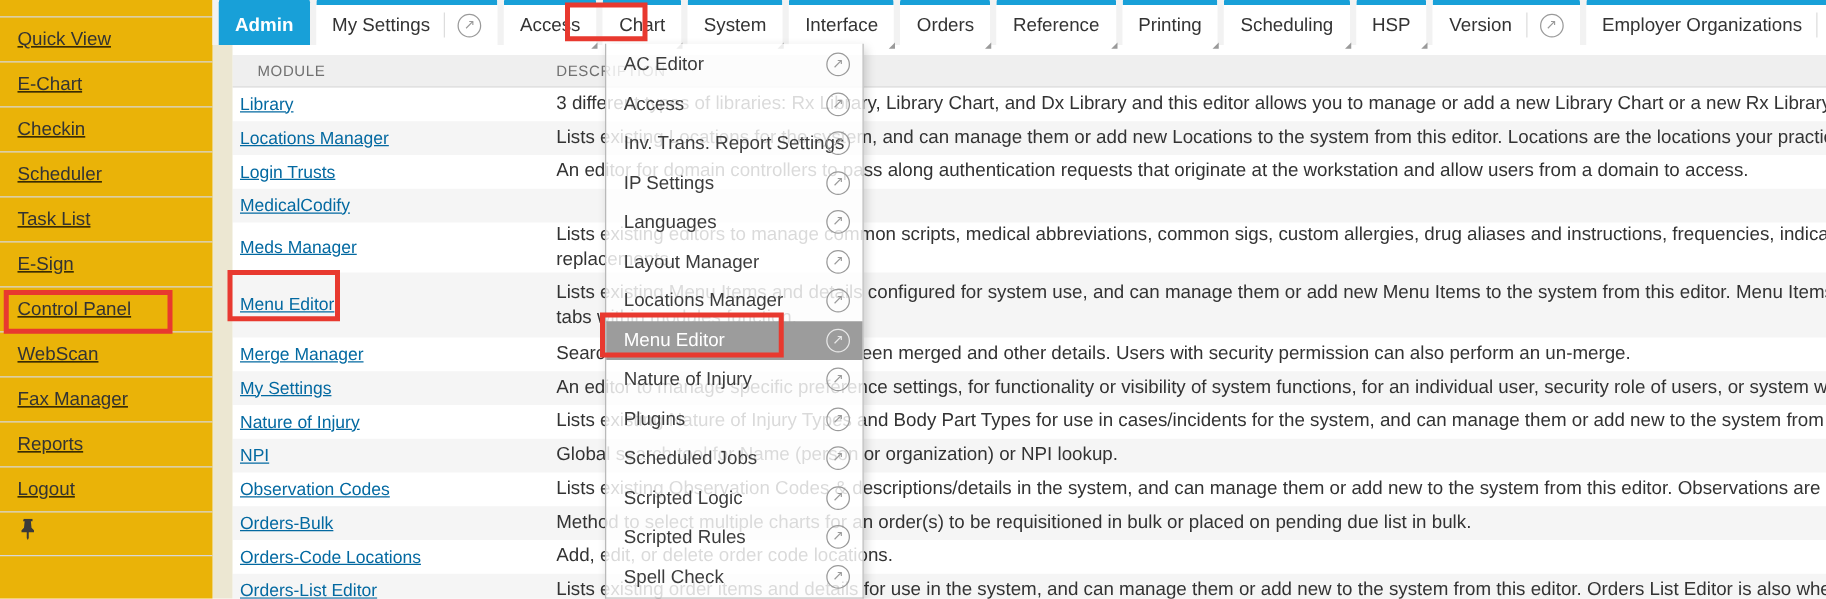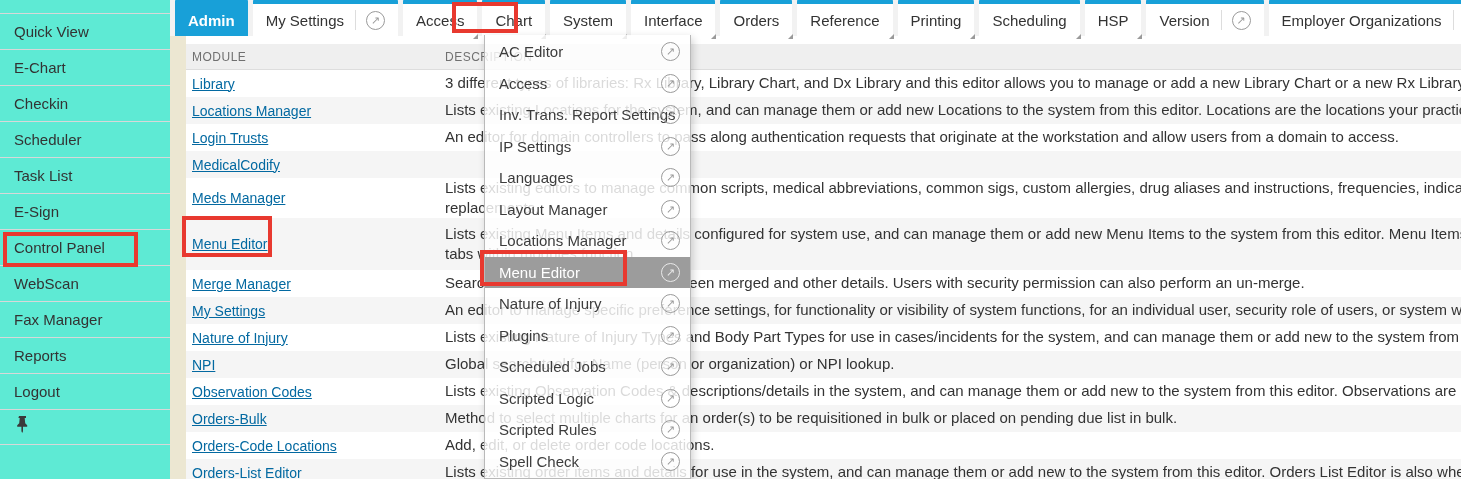--- a/index.html
+++ b/index.html
@@ -1,21 +1,21 @@
 <!DOCTYPE html>
 <html><head>
 <meta charset="utf-8">
 <style>
   * { margin:0; padding:0; box-sizing:border-box; }
   html,body { width:1461px; height:479px; overflow:hidden; background:#fff;
               font-family:"Liberation Sans", sans-serif; }
   body { position:relative; }
 
   
-  .sidebar { position:absolute; left:0; top:0; width:170px; height:479px; background:#5eead4; z-index:3; }
+  .sidebar { position:absolute; left:0; top:0; width:170px; height:479px; background:#eab308; z-index:3;text-decoration:underline; }
   .sidebar ul { list-style:none; margin-top:13px; }
   .sidebar li { height:36px; line-height:35px; padding-left:14px; font-size:15px; color:#333;
                 border-top:1px solid #d8d8d8; cursor:pointer; }
   .sidebar li.pin-row { border-bottom:1px solid #d8d8d8; display:flex; align-items:center; }
 
   
   .beige { position:absolute; left:170px; top:36px; width:16px; bottom:0; background:#ece7d2; z-index:2; }
 
   
   .nav { position:absolute; left:170px; top:0; right:0; height:36px; background:#f2f2f2; z-index:4;
@@ -27,21 +27,21 @@
   .tab .fold { position:absolute; right:-1px; bottom:-3px; width:0; height:0;
                border-top:5px solid transparent; border-right:5px solid #9a9a9a; }
   .ext-ic { display:inline-block; width:19px; height:19px; border:1px solid #9a9a9a; border-radius:50%;
             color:#9a9a9a; font-size:11px; line-height:17px; text-align:center; margin-left:10px; }
   .tab .sep { width:1px; height:20px; background:#ddd; margin-left:11px; }
 
   
   .content { position:absolute; left:186px; top:36px; right:0; bottom:0; background:#fff; z-index:1; }
   .thead { display:flex; height:26px; margin-top:8px; background:#efefef; border-bottom:1px solid #ddd;
            align-items:center; font-size:12px; color:#707070; letter-spacing:0.5px; }
-  .thead .col-m { width:259px; padding-left:6px; }
+  .thead .col-m { width:259px; padding-left:20px; }
   .row { display:flex; align-items:center; overflow:hidden; }
   .row:nth-child(even) { background:#f5f5f5; }
   .row .col-m { width:259px; padding-left:6px; flex:0 0 259px; }
   .row .col-m a { color:#0369a1; font-size:14px; text-decoration:underline; cursor:pointer; }
   .row .col-d { flex:1; font-size:15px; color:#333; white-space:pre; overflow:hidden; line-height:1.35; }
 
   
   .dropdown { position:absolute; left:484px; top:35px; width:207px; bottom:0;
               background:rgba(255,255,255,0.82); border:1px solid #b9b9b9; border-top:none;
               box-shadow:2px 3px 8px rgba(0,0,0,0.18); z-index:5; padding-top:1px; }

